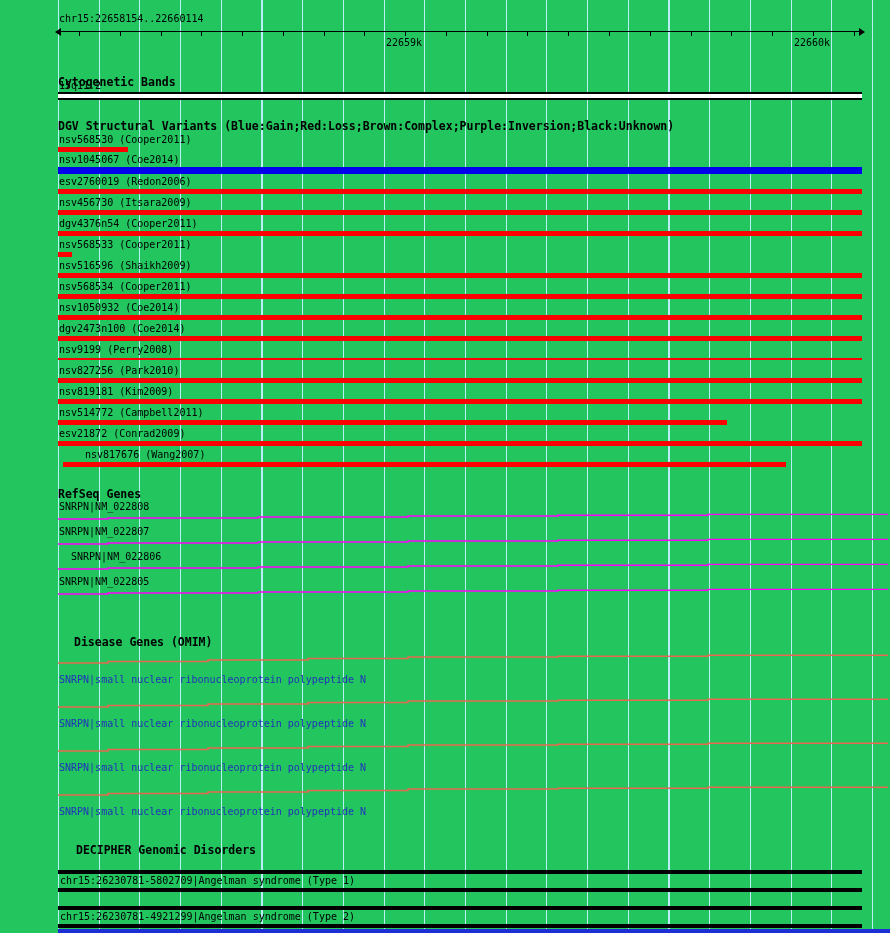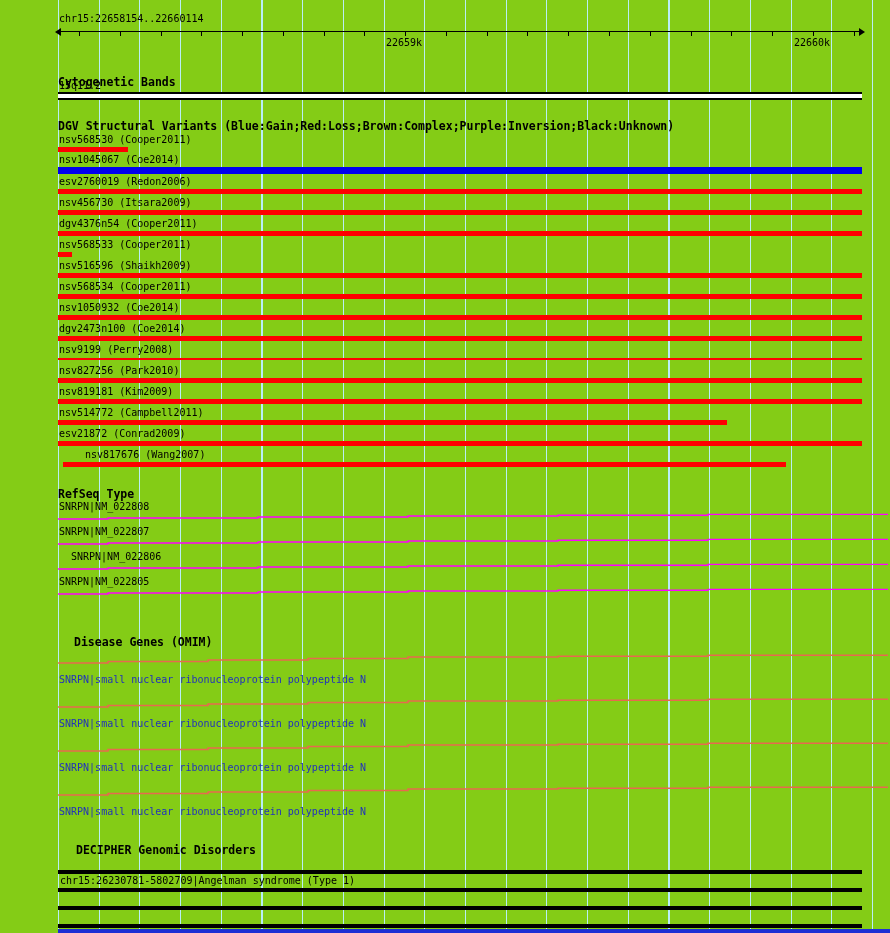--- a/index.html
+++ b/index.html
@@ -1,16 +1,16 @@
 <!DOCTYPE html>
 <html><head>
 <meta charset="utf-8">
 <style>
   html,body{margin:0;padding:0;background:#fff;}
-  .canvas{position:relative;width:890px;height:933px;background:#84cc16;overflow:hidden;
+  .canvas{position:relative;width:890px;height:933px;background:#22c55e;overflow:hidden;
           font-family:"DejaVu Sans Mono",monospace;}
   .grid{position:absolute;left:58px;top:0;width:833px;height:933px;z-index:0;
         background:repeating-linear-gradient(to right,#b9eef6 0 1px,transparent 1px 40.7px);}
   .lbl{position:absolute;font:10px "DejaVu Sans Mono",monospace;line-height:12px;color:#000;
        white-space:pre;z-index:2;}
   .hdr{position:absolute;font:bold 11.5px "DejaVu Sans Mono",monospace;line-height:13px;color:#000;
        white-space:pre;z-index:2;}
   .bar{position:absolute;z-index:1;}
   .ruler-line{position:absolute;left:58px;top:31px;width:802px;height:1px;background:#000;z-index:2;}
   .ruler-ticks{position:absolute;left:79px;top:32px;width:777px;height:4px;z-index:2;
@@ -70,21 +70,21 @@
   <div class="bar" style="left: 58px; top: 378px; width: 804px; height: 5px; background: rgb(255, 0, 0);"></div>
   <div class="lbl" style="left:59px;top:386px;">nsv819181 (Kim2009)</div>
   <div class="bar" style="left: 58px; top: 399px; width: 804px; height: 5px; background: rgb(255, 0, 0);"></div>
   <div class="lbl" style="left:59px;top:407px;">nsv514772 (Campbell2011)</div>
   <div class="bar" style="left: 58px; top: 420px; width: 669px; height: 5px; background: rgb(255, 0, 0);"></div>
   <div class="lbl" style="left:59px;top:428px;">esv21872 (Conrad2009)</div>
   <div class="bar" style="left: 58px; top: 441px; width: 804px; height: 5px; background: rgb(255, 0, 0);"></div>
   <div class="lbl" style="left:67px;top:449px;margin-left:18px;">nsv817676 (Wang2007)</div>
   <div class="bar" style="left: 63px; top: 462px; width: 723px; height: 5px; background: rgb(255, 0, 0);"></div>
 
-  <div class="hdr" style="left:58px;top:488px;">RefSeq Type</div>
+  <div class="hdr" style="left:58px;top:488px;">RefSeq Genes</div>
 
   <div class="lbl" style="left:59px;top:501px;">SNRPN|NM_022808</div>
   <svg class="gene-svg" style="left:58px;top:512px;" width="830" height="8" viewBox="0 0 830 8">
     <polyline points="0,7 50,7 50,6 200,6 200,5 350,5 350,4 500,4 500,3.2 650,3.2 650,2.4 830,2.4" fill="none" stroke="#ff00ff" stroke-width="1.4"></polyline>
   </svg>
   <div class="lbl" style="left:59px;top:526px;">SNRPN|NM_022807</div>
   <svg class="gene-svg" style="left:58px;top:537px;" width="830" height="8" viewBox="0 0 830 8">
     <polyline points="0,7 50,7 50,6 200,6 200,5 350,5 350,4 500,4 500,3.2 650,3.2 650,2.4 830,2.4" fill="none" stroke="#ff00ff" stroke-width="1.4"></polyline>
   </svg>
   <div class="lbl" style="left:59px;top:551px;margin-left:12px;">SNRPN|NM_022806</div>
@@ -114,17 +114,18 @@
     <polyline points="0,9 50,9 50,7.5 150,7.5 150,6 250,6 250,4.5 350,4.5 350,3 500,3 500,2.2 650,2.2 650,1.2 830,1.2" fill="none" stroke="#e8694f" stroke-width="1.5"></polyline>
   </svg>
   <div class="lbl" style="left:59px;top:806px;color:#2233bb;">SNRPN|small nuclear ribonucleoprotein polypeptide N</div>
 
   <div class="hdr" style="left:76px;top:844px;">DECIPHER Genomic Disorders</div>
 
   <div class="bar" style="left: 58px; top: 870px; width: 804px; height: 4px; background: rgb(0, 0, 0);"></div>
   <div class="lbl" style="left:60px;top:875px;">chr15:26230781-5802709|Angelman syndrome (Type 1)</div>
   <div class="bar" style="left: 58px; top: 888px; width: 804px; height: 4px; background: rgb(0, 0, 0);"></div>
   <div class="bar" style="left: 58px; top: 906px; width: 804px; height: 4px; background: rgb(0, 0, 0);"></div>
+  <div class="lbl" style="left:60px;top:911px;">chr15:26230781-4921299|Angelman syndrome (Type 2)</div>
   <div class="bar" style="left: 58px; top: 924px; width: 804px; height: 4px; background: rgb(0, 0, 0);"></div>
 
   <div class="bar" style="left: 58px; top: 929px; width: 832px; height: 4px; background: rgb(29, 47, 212);"></div>
 
 </div>
 
 </body></html>

